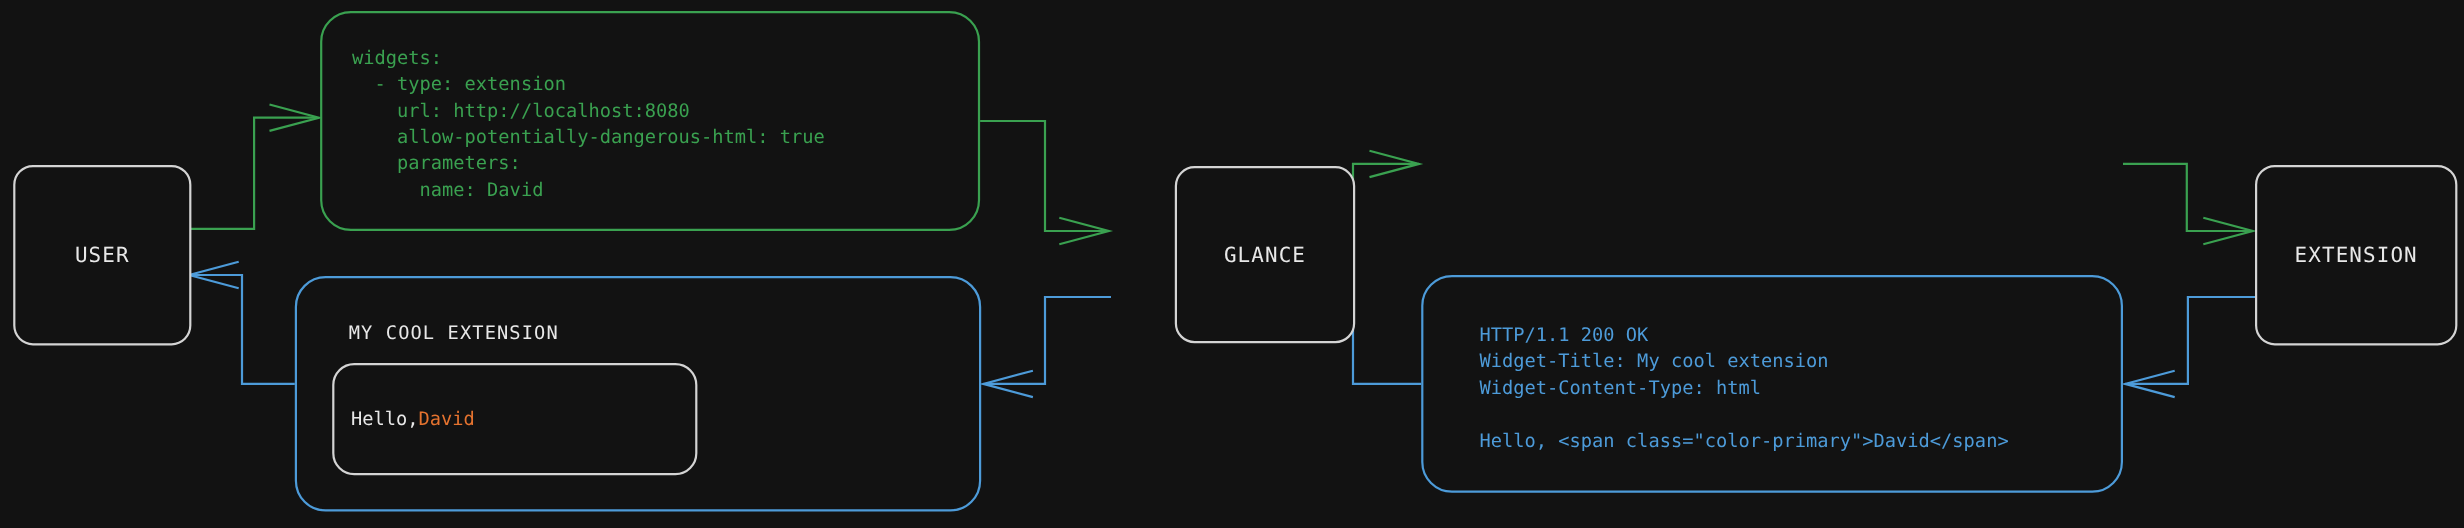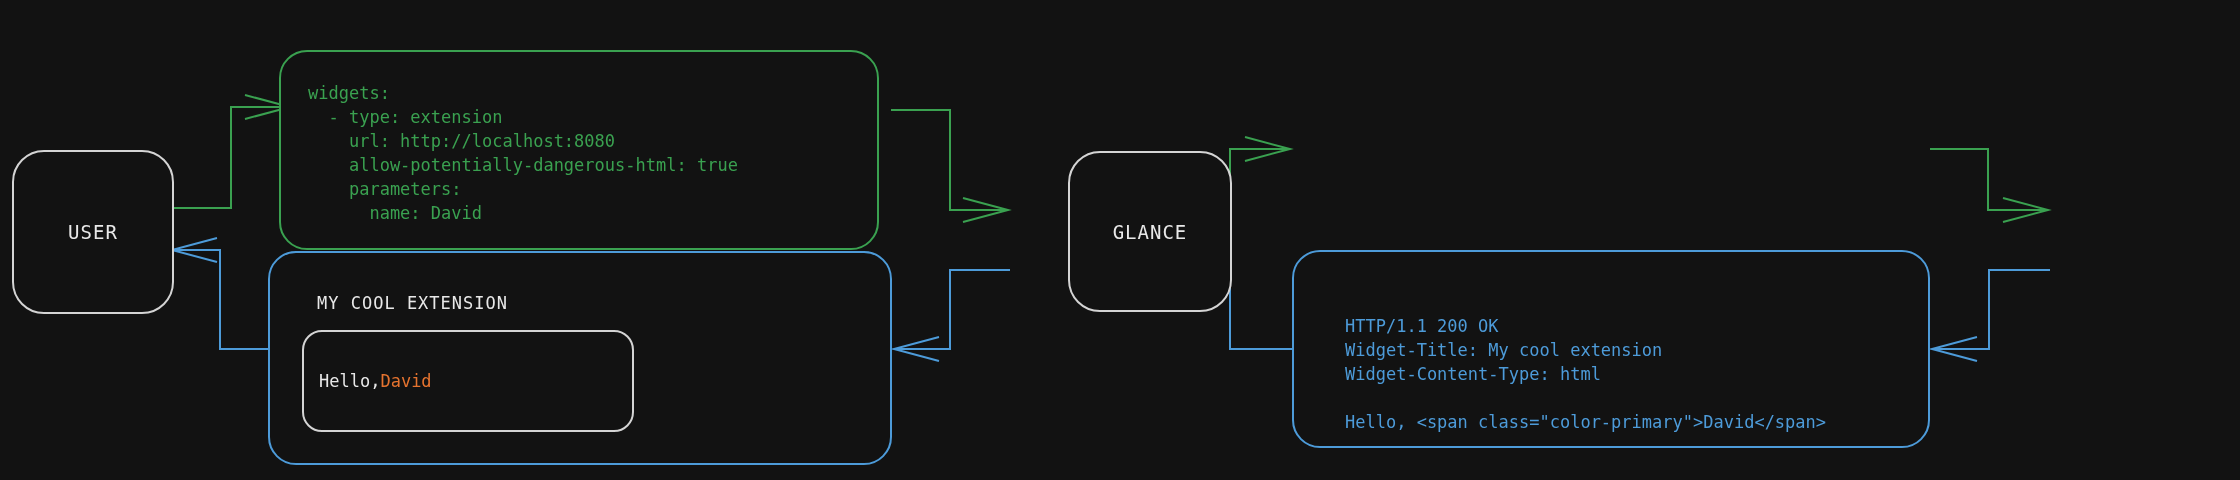--- a/index.html
+++ b/index.html
@@ -6,41 +6,41 @@
     --bg:#121212; --green:#3aa150; --blue:#4d9bd9;
     --white:#e8e8e8; --node-border:#d4d4d4; --orange:#e5732f;
   }
   html,body{margin:0;padding:0;background:var(--bg);}
   #canvas{
     position:relative;width:2240px;height:480px;overflow:hidden;
     background:var(--bg);
     font-family:"DejaVu Sans Mono","Liberation Mono",monospace;
   }
   .node{
-    position:absolute;border:2px solid var(--node-border);border-radius:32px;
+    position:absolute;border:2px solid var(--node-border);border-radius:18px;
     display:flex;align-items:center;justify-content:center;
     color:var(--white);font-size:19px;letter-spacing:1px;background:var(--bg);
   }
   #node-user{left:12px;top:150px;width:158px;height:160px;}
   #node-glance{left:1068px;top:151px;width:160px;height:157px;}
   #node-extension{left:2050px;top:150px;width:180px;height:160px;}
   .codebox{
     position:absolute;border:2px solid;border-radius:28px;background:var(--bg);
     box-sizing:border-box;
   }
   .codebox pre{
     margin:0;font-family:inherit;font-size:17px;line-height:24px;white-space:pre;
   }
-  #config-box{left:279px;top:10px;width:600px;height:200px;border-color:var(--green);color:var(--green);margin-top:40px;}
+  #config-box{left:291px;top:10px;width:600px;height:200px;border-color:var(--green);color:var(--green);}
   #config-box pre{padding:29px 0 0 27px;}
   #request-box{left:1292px;top:89px;width:638px;height:120px;border-color:var(--green);color:var(--green);
     display:flex;align-items:center;}
   #request-box pre{padding-left:50px;}
   #response-box{left:1292px;top:250px;width:638px;height:198px;border-color:var(--blue);color:var(--blue);}
-  #response-box pre{padding:62px 0 0 51px;}
+  #response-box pre{padding:41px 0 0 51px;}
   #widget-box{left:268px;top:251px;width:624px;height:214px;border-color:var(--blue);}
   #widget-title{
     position:absolute;left:47px;top:38px;color:var(--white);
     font-size:17px;line-height:24px;letter-spacing:1px;
   }
   #widget-inner-box{
     position:absolute;left:32px;top:77px;width:332px;height:102px;
     border:2px solid var(--node-border);border-radius:20px;
     display:flex;align-items:center;color:var(--white);font-size:17px;
     box-sizing:border-box;padding-left:15px;
@@ -120,14 +120,17 @@
 
 
   <div class="codebox" id="response-box">
     <pre>HTTP/1.1 200 OK
 Widget-Title: My cool extension
 Widget-Content-Type: html
 
 Hello, &lt;span class="color-primary"&gt;David&lt;/span&gt;</pre>
   </div>
 
+  <div class="node" id="node-extension">
+    <span>EXTENSION</span>
+  </div>
 
 </div>
 
 </body></html>

